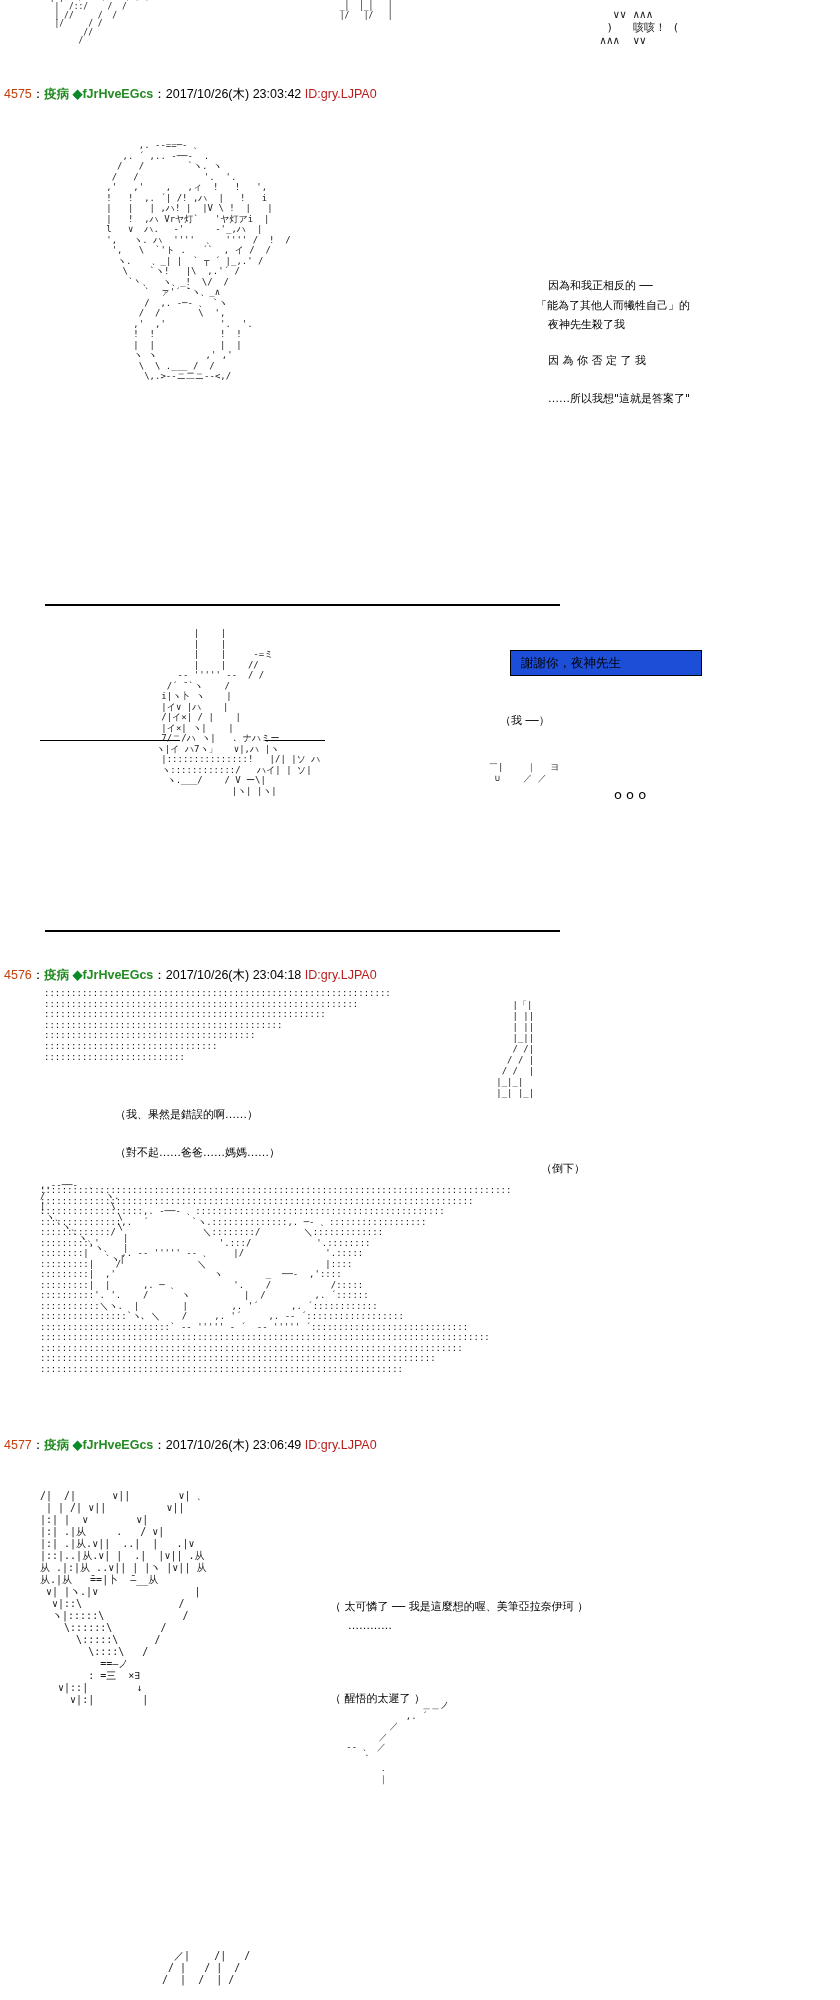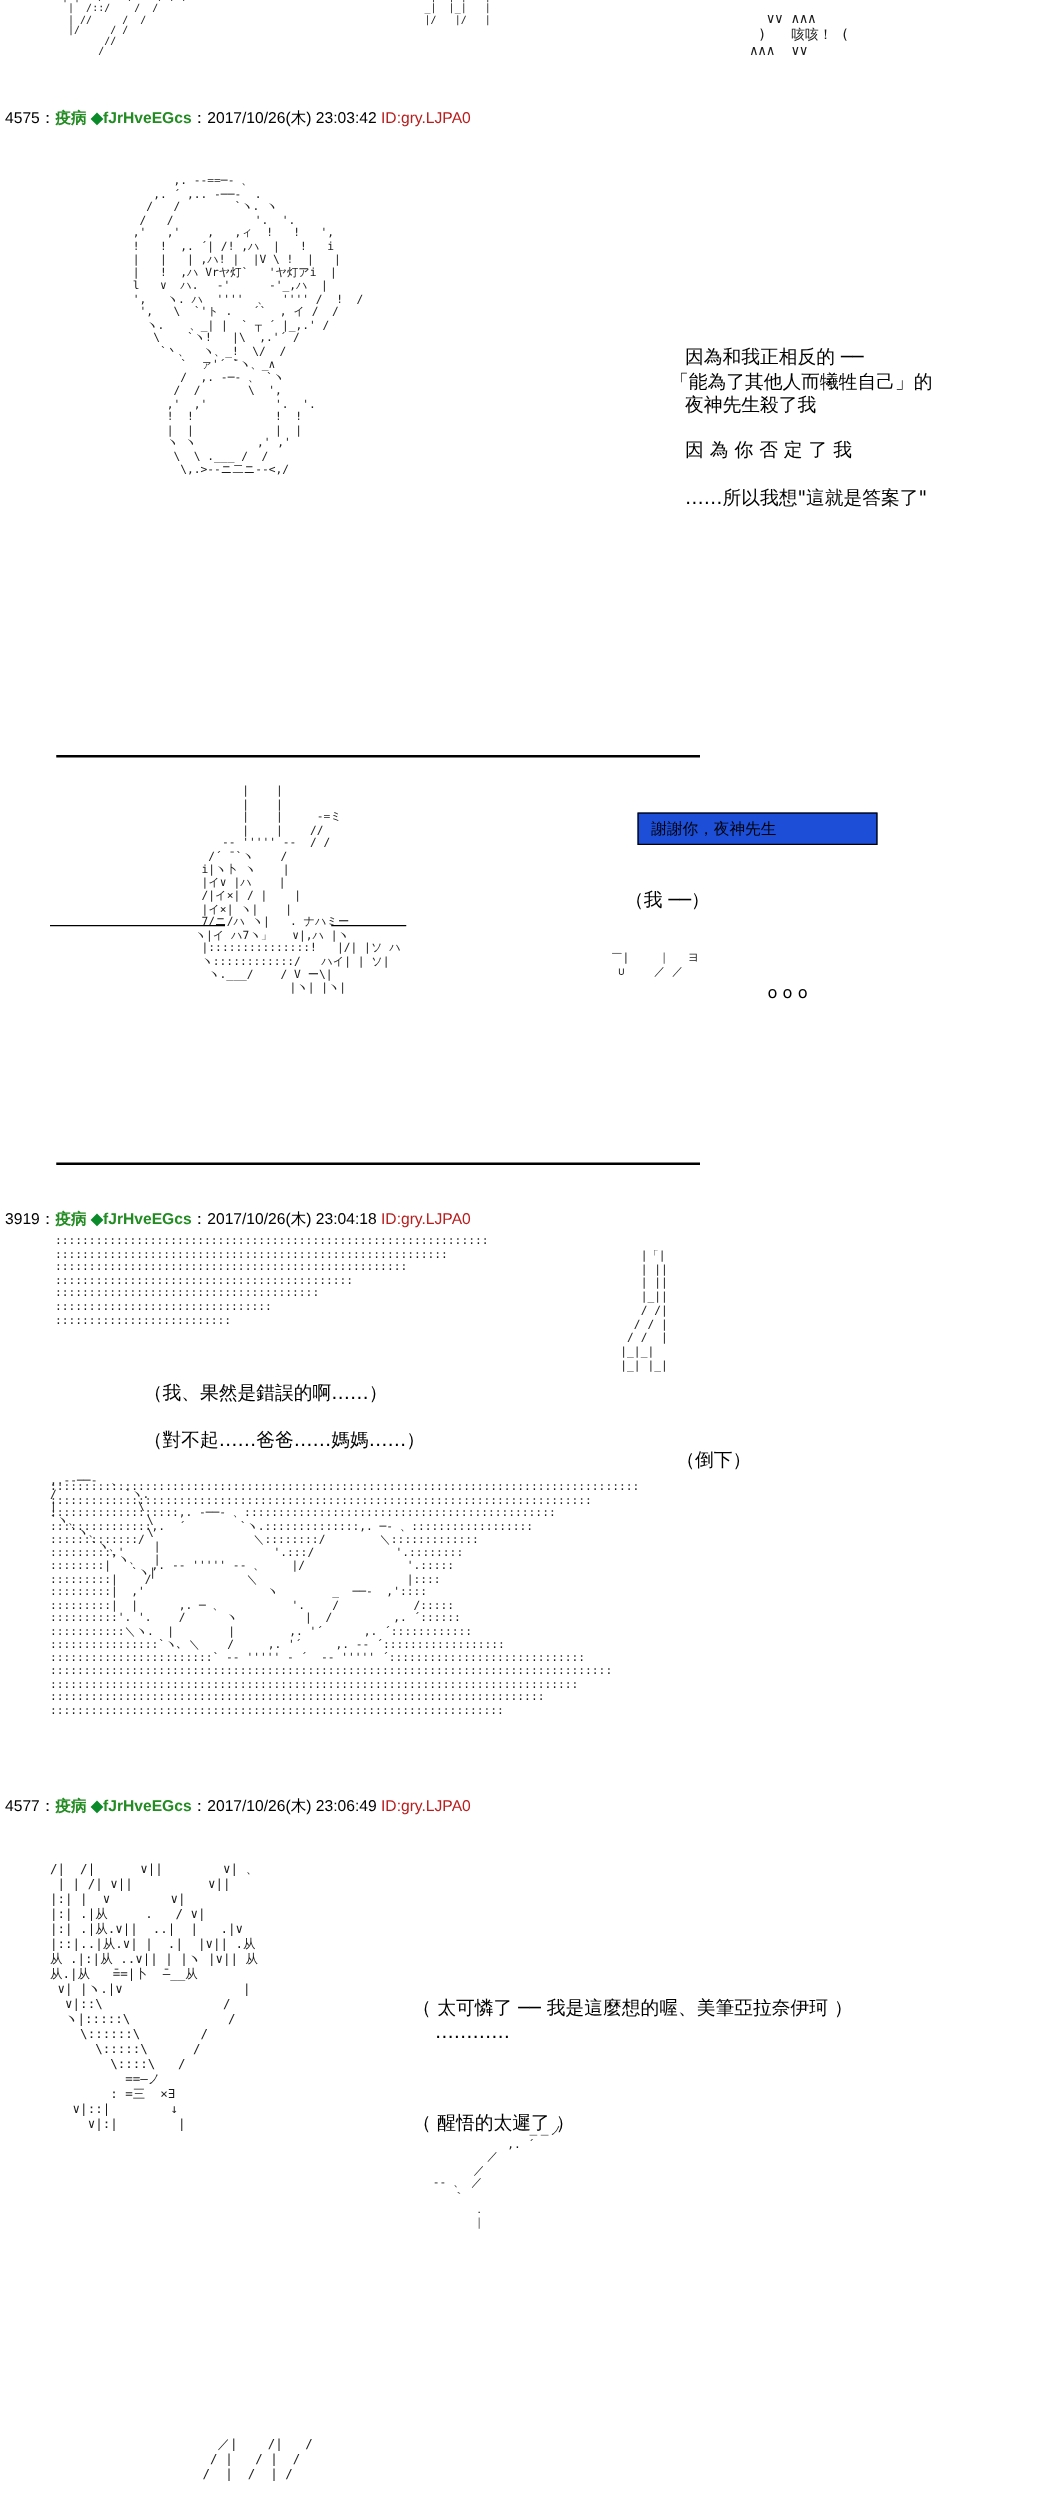--- a/index.html
+++ b/index.html
@@ -24,21 +24,21 @@
   
   .post-header {
     position: absolute;
     left: 4px;
     font-size: 12.5px;
     line-height: 16px;
     white-space: nowrap;
     color: #000000;
   }
   .post-header .num {
-    color: #000000;
+    color: #c2410c;
   }
   .post-header .sep {
     color: #000000;
   }
   .post-header .name {
     color: #228b22;
     font-weight: bold;
   }
   .post-header .trip {
     color: #228b22;
@@ -64,21 +64,21 @@
     letter-spacing: 0px;
     white-space: pre;
     color: #1a1a1a;
     user-select: text;
   }
 
   
   .dlg {
     position: absolute;
     font-family: "DejaVu Sans", "Liberation Sans", sans-serif;
-    font-size: 15px;
+    font-size: 11px;
     line-height: 17px;
     white-space: pre;
     color: #000000;
   }
 
   
   .hr {
     position: absolute;
     height: 2px;
     background: #000000;
@@ -191,21 +191,21 @@
   <div class="dlg" style="left:500px; top:712px;">（我 ──）</div>
 
   <div class="dlg" style="left:614px; top:786px; font-size:13px;">ο ο ο</div>
 
   <div class="aa" style="left:480px; top:762px; font-size:9px; line-height:10.5px;">　￣|　　 ｜ゝ ヨ
 　 ∪　　 ／ ／</div>
 
   <div class="hr" style="left:45px; top:930px; width:515px;"></div>
 
   <div class="post-header" style="top:967px;">
-    <span class="num">3919</span><span class="sep">：</span><span class="name">疫病</span>&nbsp;<span class="diamond">◆</span><span class="trip">fJrHveEGcs</span><span class="sep">：</span><span class="date">2017/10/26(木) 23:04:18</span>&nbsp;<span class="id">ID:gry.LJPA0</span>
+    <span class="num">4576</span><span class="sep">：</span><span class="name">疫病</span>&nbsp;<span class="diamond">◆</span><span class="trip">fJrHveEGcs</span><span class="sep">：</span><span class="date">2017/10/26(木) 23:04:18</span>&nbsp;<span class="id">ID:gry.LJPA0</span>
   </div>
 
   <div class="aa" style="left:44px; top:988px; font-size:9px; line-height:10.6px;">::::::::::::::::::::::::::::::::::::::::::::::::::::::::::::::::
 ::::::::::::::::::::::::::::::::::::::::::::::::::::::::::
 ::::::::::::::::::::::::::::::::::::::::::::::::::::
 ::::::::::::::::::::::::::::::::::::::::::::
 :::::::::::::::::::::::::::::::::::::::
 ::::::::::::::::::::::::::::::::
 ::::::::::::::::::::::::::</div>
 

